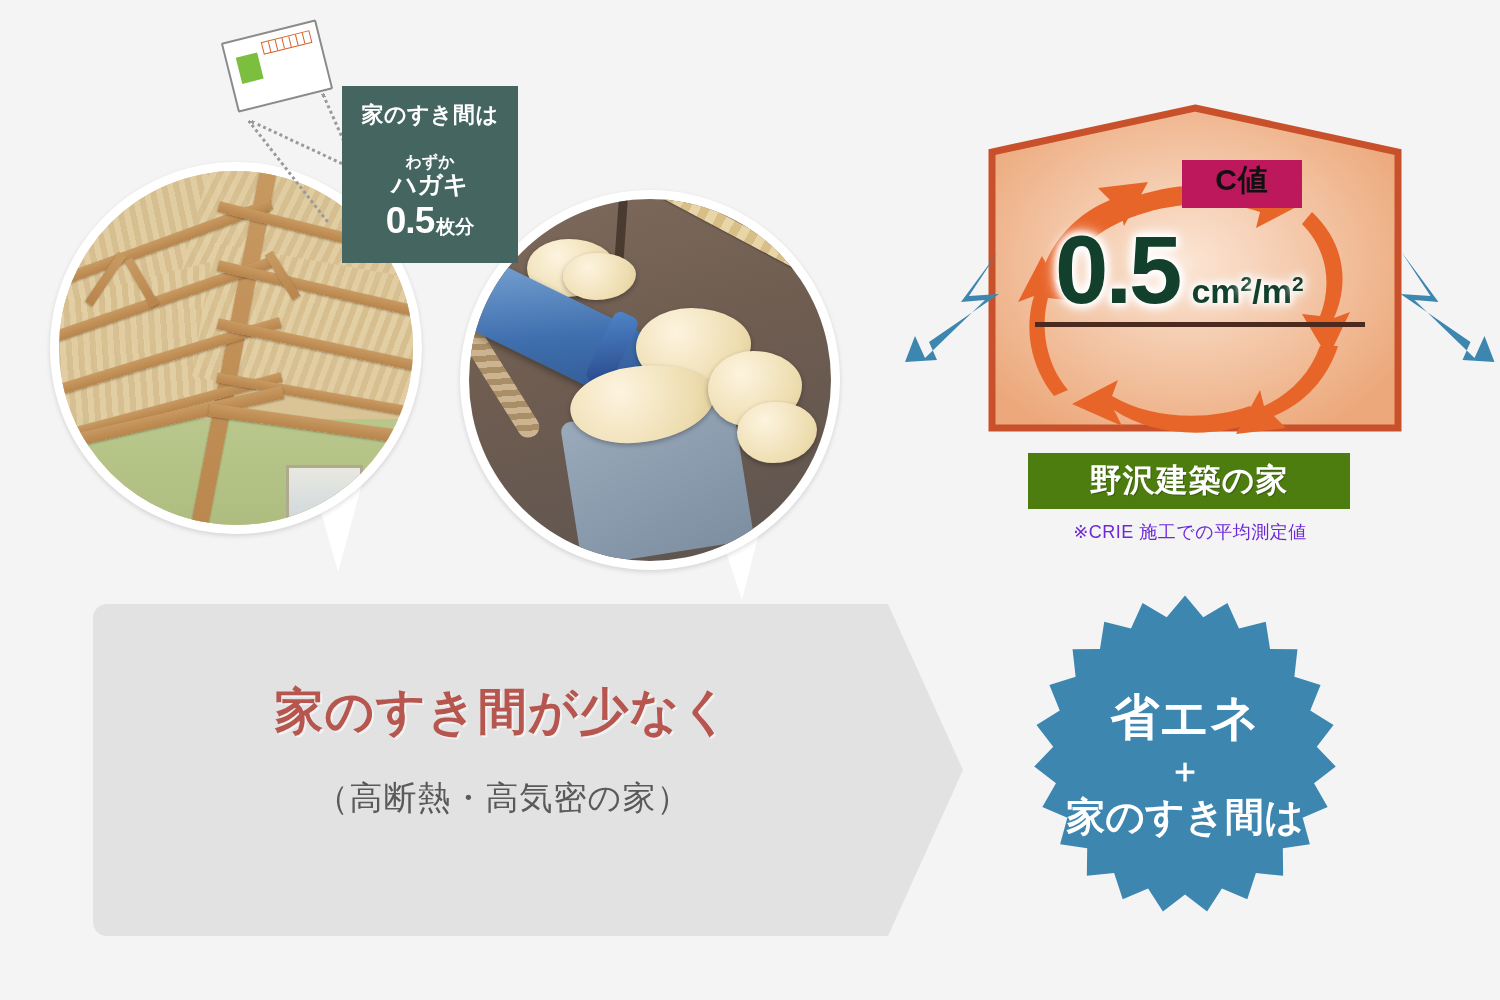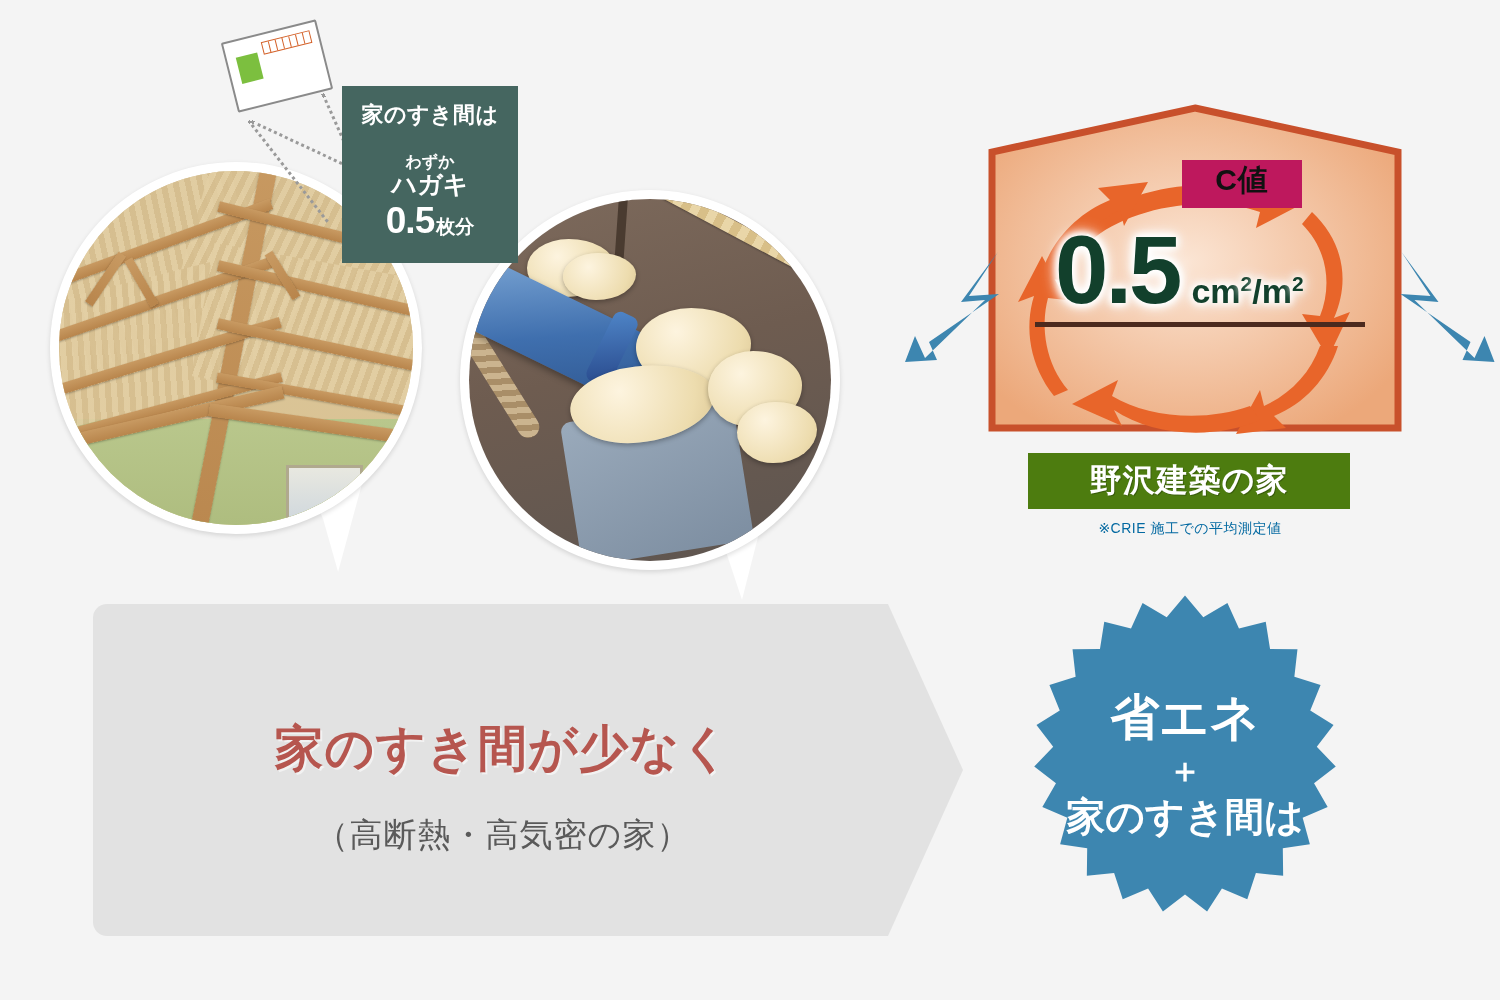--- a/index.html
+++ b/index.html
@@ -175,32 +175,32 @@
   #brand-label{
     left:1028px;top:453px;width:322px;height:56px;background:#4d7c0f;
     display:flex;align-items:center;justify-content:center;z-index:5;
   }
   #brand-label span{
     color:#ffffff;font-size:32px;font-weight:700;letter-spacing:1px;
     text-shadow:1px 1px 0 rgba(0,0,0,.25);
   }
   #brand-note{
     left:1020px;top:520px;width:340px;text-align:center;z-index:5;
-    font-size:14px;color:#0369a1;letter-spacing:.5px;
+    font-size:18px;color:#6d28d9;letter-spacing:.5px;
   }
 
   
   #grey-arrow{
     left:93px;top:604px;width:870px;height:332px;z-index:2;
     background:#e2e2e2;
     clip-path:polygon(0 14px,0 14px,0 0,795px 0,100% 50%,795px 100%,0 100%,0 calc(100% - 14px));
     border-radius:14px 0 0 14px;
   }
   #grey-text{
-    left:93px;top:621px;width:820px;height:332px;z-index:3;
+    left:93px;top:584px;width:820px;height:332px;z-index:3;
     display:flex;flex-direction:column;align-items:center;justify-content:center;
   }
   #grey-text .line{
     color:#b6564f;font-weight:700;font-size:49px;line-height:1.32;letter-spacing:1px;
     text-shadow:2px 2px 0 rgba(255,255,255,.55);
   }
   #grey-text .sub{
     margin-top:32px;color:#5a5a5a;font-size:33px;letter-spacing:1px;
   }
 

